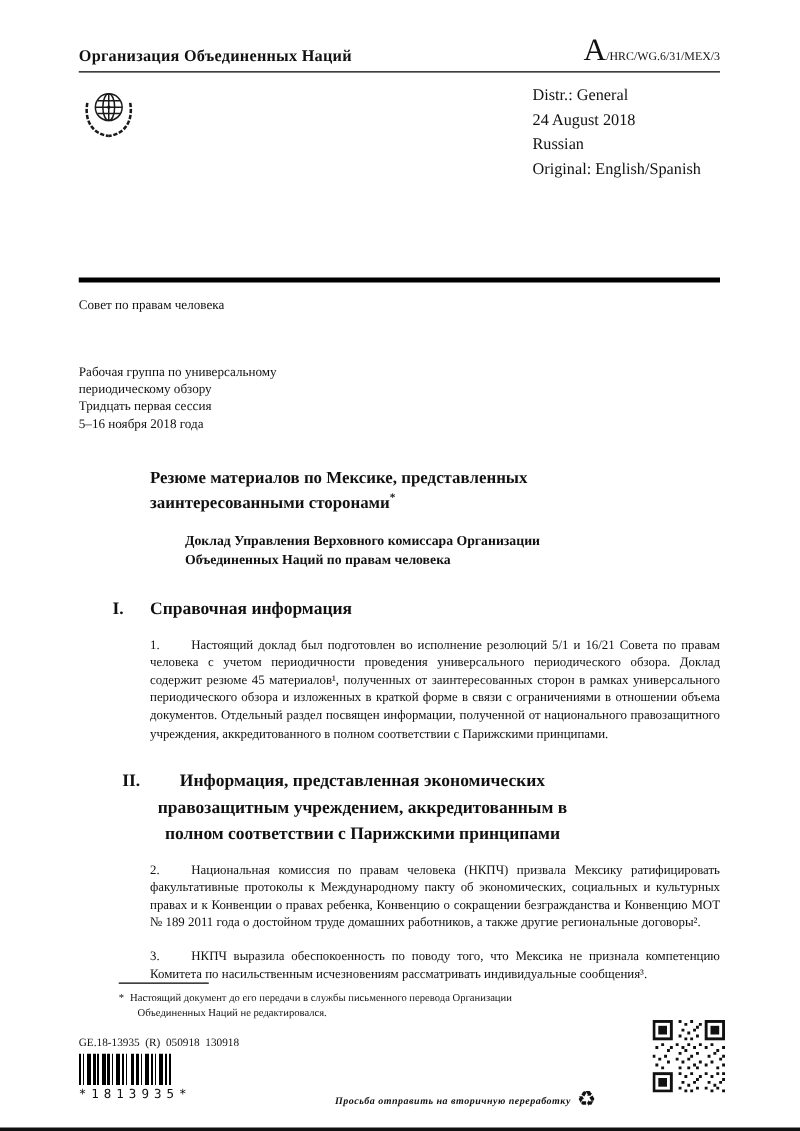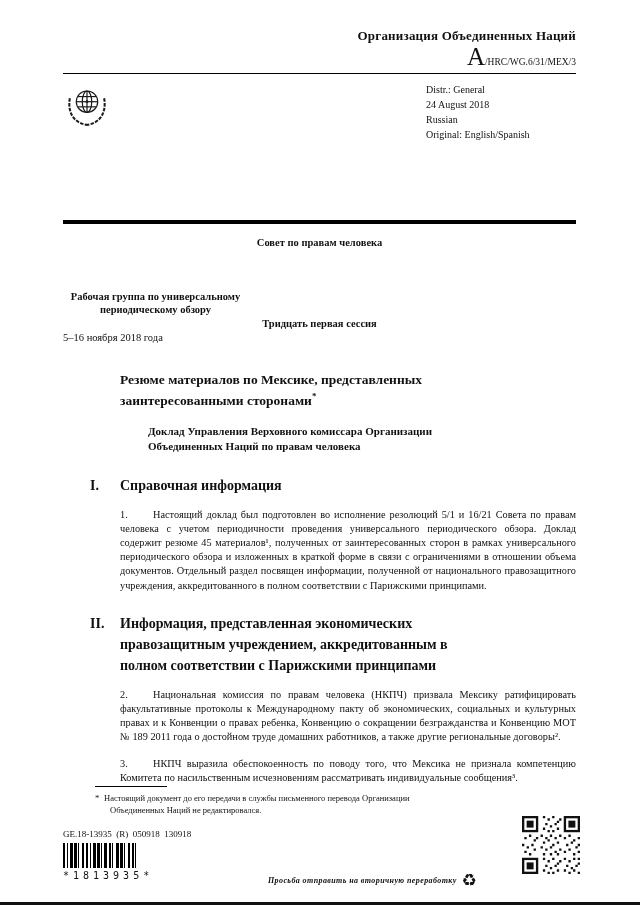--- a/index.html
+++ b/index.html
@@ -8,41 +8,41 @@
     width:640px;height:905px;
     background:#ffffff;
     font-family:"Liberation Serif","DejaVu Serif",serif;
     color:#111;
     overflow:hidden;
     box-sizing:border-box;
     padding:28px 64px 0 63px;
   }
   .header-row{
     display:flex;justify-content:space-between;align-items:flex-end;
-    border-bottom:1px solid #000;padding-bottom:4px;flex-direction:column;
+    border-bottom:1px solid #000;padding-bottom:4px;
   }
   .org-name{font-size:13px;font-weight:bold;letter-spacing:.2px;}
   .doc-symbol{line-height:1;}
   .sym-big{font-size:25px;font-weight:400;}
   .sym-rest{font-size:9.5px;}
   .masthead{display:flex;margin-top:8px;}
   .emblem{width:48px;height:48px;flex:0 0 48px;}
   .assembly-title{font-size:21px;font-weight:bold;margin:4px 0 0 10px;line-height:1.1;}
-  .distr-block{margin-left:auto;font-size:10px;line-height:1.5;width:150px;}
+  .distr-block{margin-left:auto;font-size:13px;line-height:1.5;width:150px;}
   .rule-thick{height:4px;background:#000;margin-top:78px;}
   .session-block{margin-top:12px;font-size:10.5px;line-height:1.3;}
-  .session-block .b{font-weight:bold;text-align:center;}
+  .session-block .b{font-weight:normal;}
   .wg{max-width:185px;margin-top:40px;}
   .doc-title{margin:26px 0 0 57px;font-size:13.5px;font-weight:bold;line-height:1.45;max-width:370px;}
   .doc-title sup{font-size:9px;}
   .doc-subtitle{margin:14px 0 0 85px;font-size:11px;font-weight:bold;line-height:1.4;max-width:315px;}
   .section-heading{display:flex;margin:20px 0 0 27px;font-size:14px;font-weight:bold;line-height:1.5;}
   .section-heading .numeral{flex:0 0 30px;}
   .section-heading .htext{max-width:340px;}
-  .sec2{}
+  .sec2{text-align:center;}
   .para{margin:12px 0 0 57px;font-size:10.3px;line-height:1.38;text-align:justify;max-width:456px;}
   .para-num{display:inline-block;width:33px;}
   .footnote-block{position:absolute;left:95px;top:786px;width:360px;}
   .footnote-sep{width:72px;border-top:1px solid #000;margin-bottom:5px;}
   .footnote-text{font-size:8.5px;line-height:1.45;padding-left:15px;text-indent:-15px;max-width:348px;}
   .footnote-text .marker{display:inline-block;width:9px;text-indent:0;}
   .ge-code{position:absolute;left:63px;top:829px;font-size:9px;white-space:pre;}
   .barcode{
     position:absolute;left:63px;top:843px;width:74px;height:25px;
     background:repeating-linear-gradient(90deg,#000 0 2px,#fff 2px 3.5px,#000 3.5px 4.5px,#fff 4.5px 7px,#000 7px 10px,#fff 10px 11.5px);

